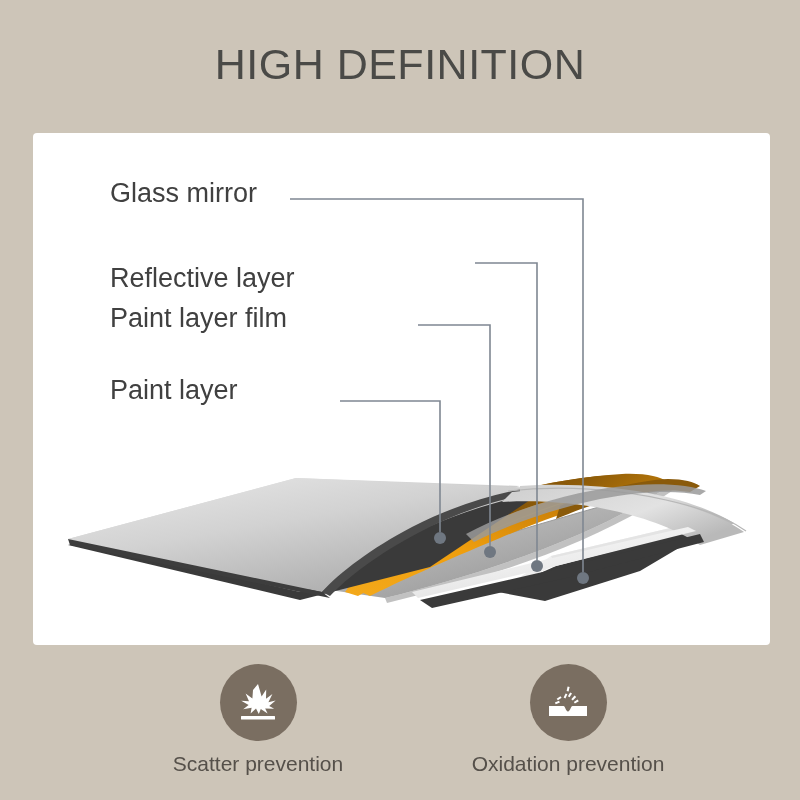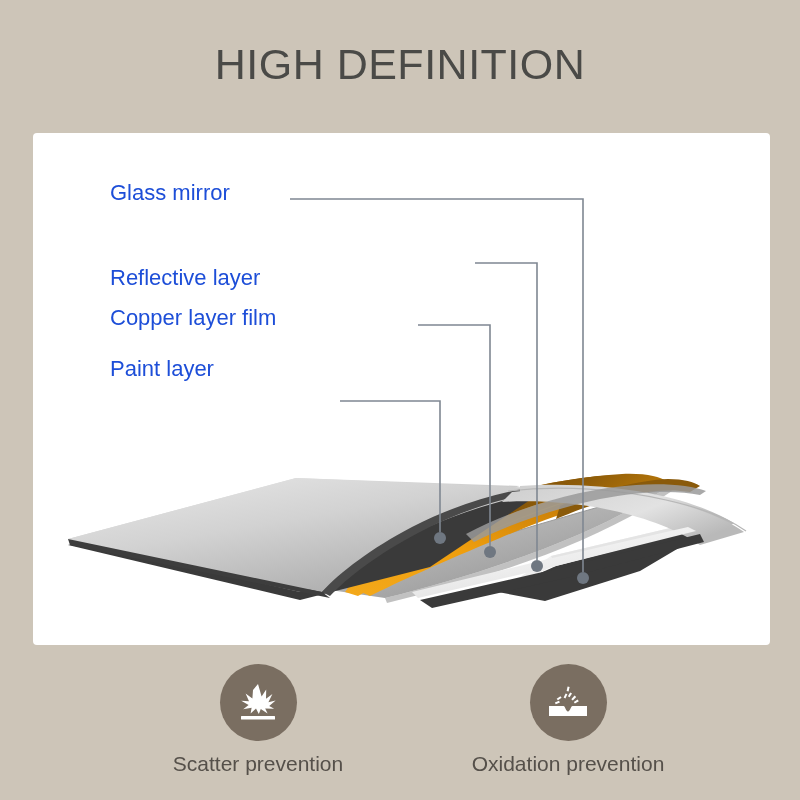--- a/index.html
+++ b/index.html
@@ -52,29 +52,29 @@
     position: absolute;
     left: 0; top: 0;
     width: 800px;
     height: 800px;
     pointer-events: none;
   }
 
   
   .callout-label {
     position: absolute;
-    font-size: 22px;
-    color: #1d4ed8;
+    font-size: 27px;
+    color: #404040;
     white-space: nowrap;
     line-height: 26px;
   }
   .cl-0 { left: 110px; top: 180px; }
   .cl-1 { left: 110px; top: 242px; margin-top: 23px; }
   .cl-2 { left: 110px; top: 305px; }
-  .cl-3 { left: 110px; top: 356px; }
+  .cl-3 { left: 110px; top: 377px; }
 
   
   .feature {
     position: absolute;
     width: 230px;
     text-align: center;
   }
   #feature-0 { left: 143px; top: 664px; }
   #feature-1 { left: 453px; top: 664px; }
   .feature-circle {
@@ -277,21 +277,21 @@
     <g fill="#6f7781">
       <circle cx="583" cy="578" r="6"></circle>
       <circle cx="537" cy="566" r="6"></circle>
       <circle cx="490" cy="552" r="6"></circle>
       <circle cx="440" cy="538" r="6"></circle>
     </g>
   </svg>
 
   <div class="callout-label cl-0">Glass mirror</div>
   <div class="callout-label cl-1">Reflective layer</div>
-  <div class="callout-label cl-2">Copper layer film</div>
+  <div class="callout-label cl-2">Paint layer film</div>
   <div class="callout-label cl-3">Paint layer</div>
 
   <div class="feature" id="feature-1">
     <div class="feature-circle" style="background:#7a6e61;">
       <svg width="48" height="48" viewBox="0 0 48 48">
         <g fill="#ffffff">
 
           <path d="M5 27 L19.5 27
                    C 21.2 27, 21.8 32.4, 24 32.4
                    C 26.2 32.4, 26.8 27, 28.5 27

